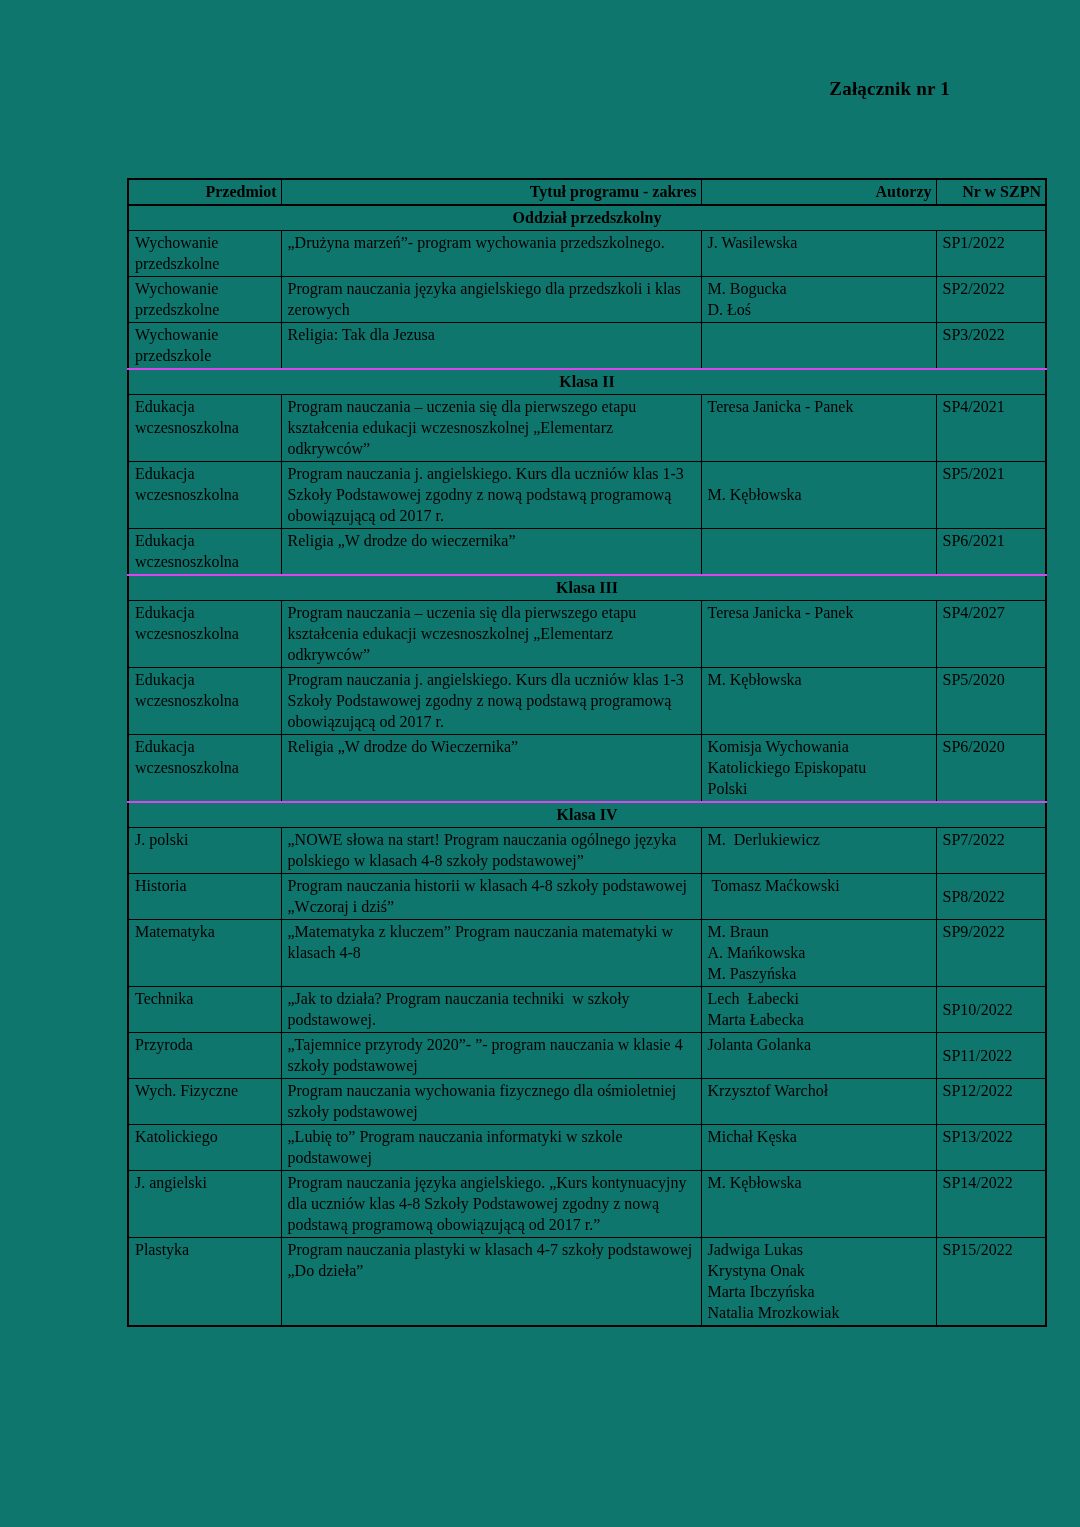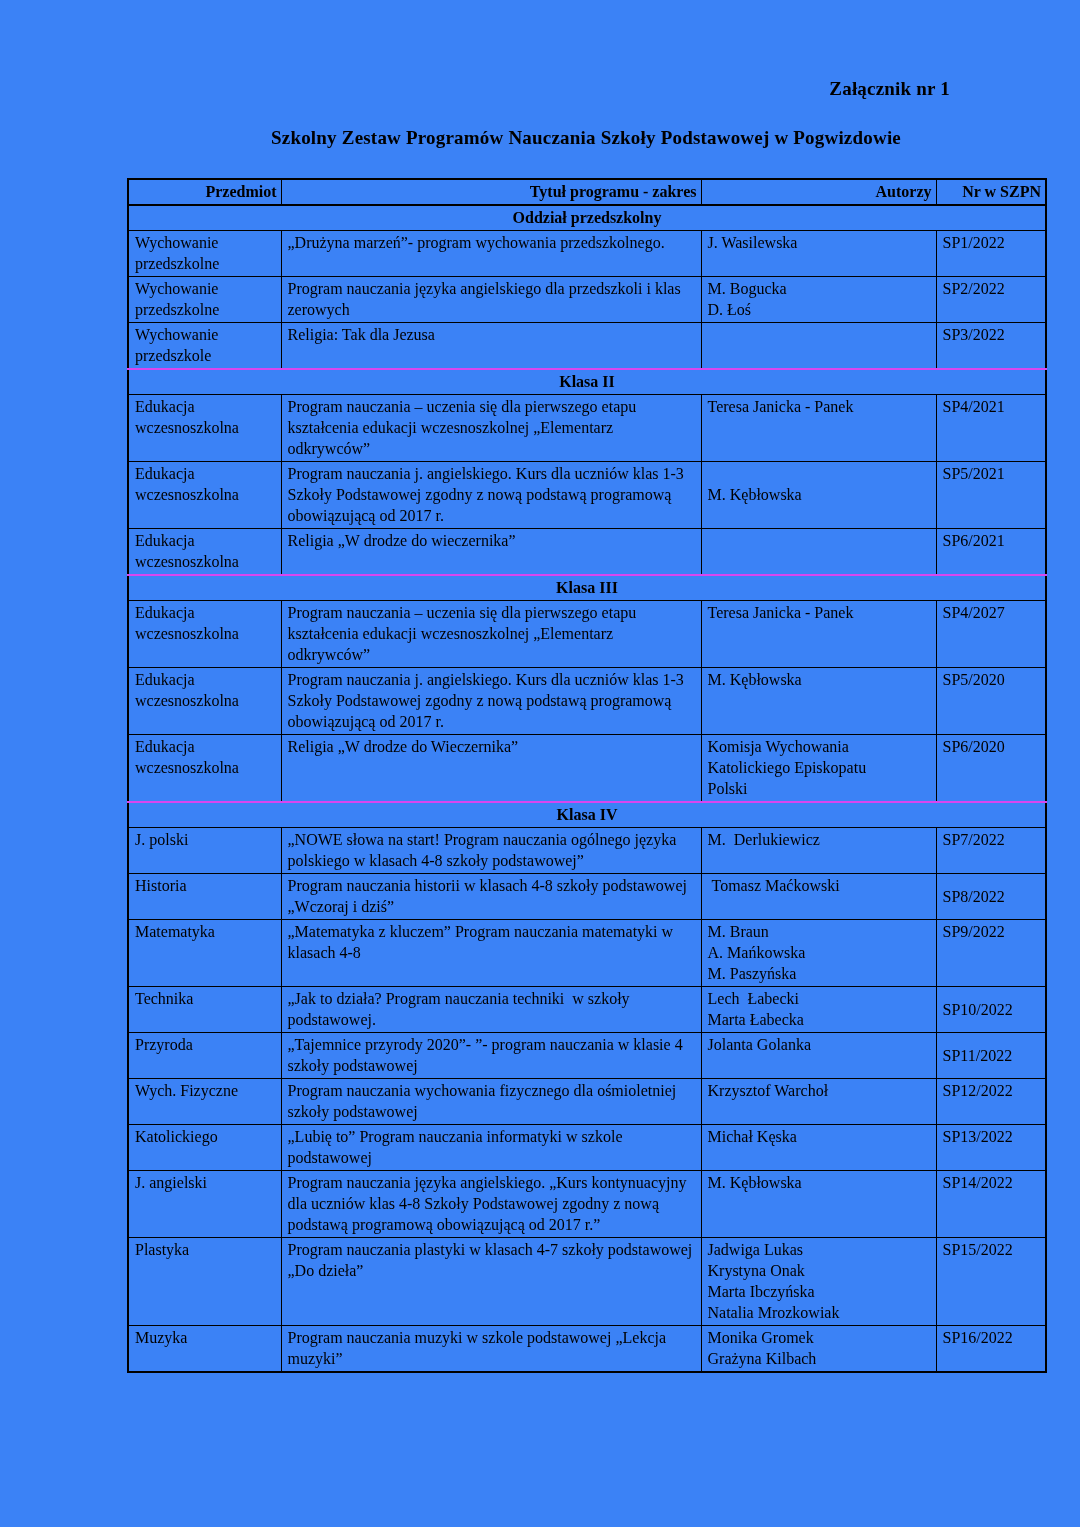--- a/index.html
+++ b/index.html
@@ -3,21 +3,21 @@
 <meta charset="utf-8">
 <style>
   * { box-sizing: border-box; margin: 0; padding: 0; }
   html, body { background: #ffffff; }
   body { font-family: "Liberation Serif", "DejaVu Serif", serif; color: #000; }
 
   .page {
     position: relative;
     width: 1080px;
     height: 1527px;
-    background: #3b82f6;
+    background: #0f766e;
     overflow: hidden;
   }
 
   .attachment-label {
     position: absolute;
     top: 78px;
     left: 0;
     right: 130px;
     text-align: right;
     font-size: 19px;
@@ -87,21 +87,20 @@
 
   .author-line { white-space: pre-wrap; }
 </style>
 </head>
 <body>
 
 <div class="page">
 
   <div class="attachment-label">Załącznik nr 1</div>
 
-  <div class="doc-title">Szkolny Zestaw Programów Nauczania Szkoły Podstawowej w Pogwizdowie</div>
 
   <table class="programs">
     <colgroup>
       <col class="c-subject">
       <col class="c-title">
       <col class="c-authors">
       <col class="c-nr">
     </colgroup>
     <thead>
       <tr>
@@ -225,22 +224,16 @@
           <td>Program nauczania języka angielskiego. „Kurs kontynuacyjny dla uczniów klas 4-8 Szkoły Podstawowej zgodny z nową podstawą programową obowiązującą od 2017 r.”</td>
           <td><div class="author-line">M. Kębłowska</div></td>
           <td class="number-cell">SP14/2022</td>
         </tr>
         <tr>
           <td>Plastyka</td>
           <td>Program nauczania plastyki w klasach 4-7 szkoły podstawowej „Do dzieła”</td>
           <td><div class="author-line">Jadwiga Lukas</div><div class="author-line">Krystyna Onak</div><div class="author-line">Marta Ibczyńska</div><div class="author-line">Natalia Mrozkowiak</div></td>
           <td class="number-cell">SP15/2022</td>
         </tr>
-        <tr>
-          <td>Muzyka</td>
-          <td>Program nauczania muzyki w szkole podstawowej „Lekcja muzyki”</td>
-          <td><div class="author-line">Monika Gromek</div><div class="author-line">Grażyna Kilbach</div></td>
-          <td class="number-cell">SP16/2022</td>
-        </tr>
       </tbody>
   </table>
 
 </div>
 
 </body></html>

